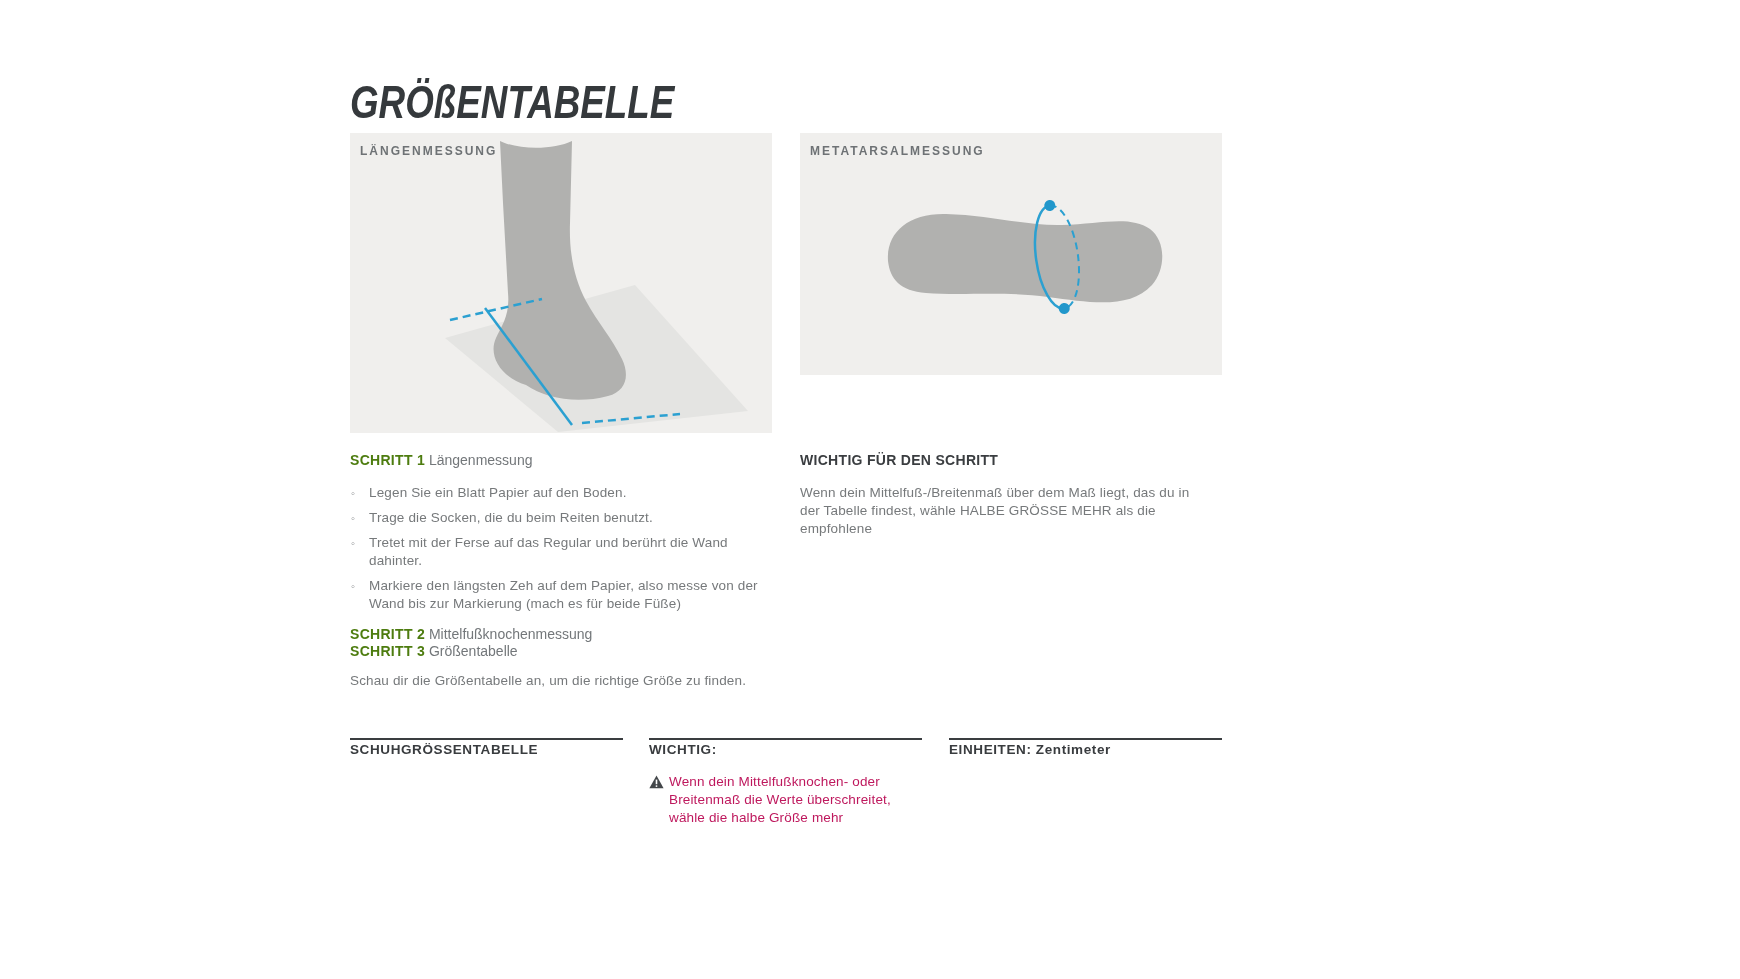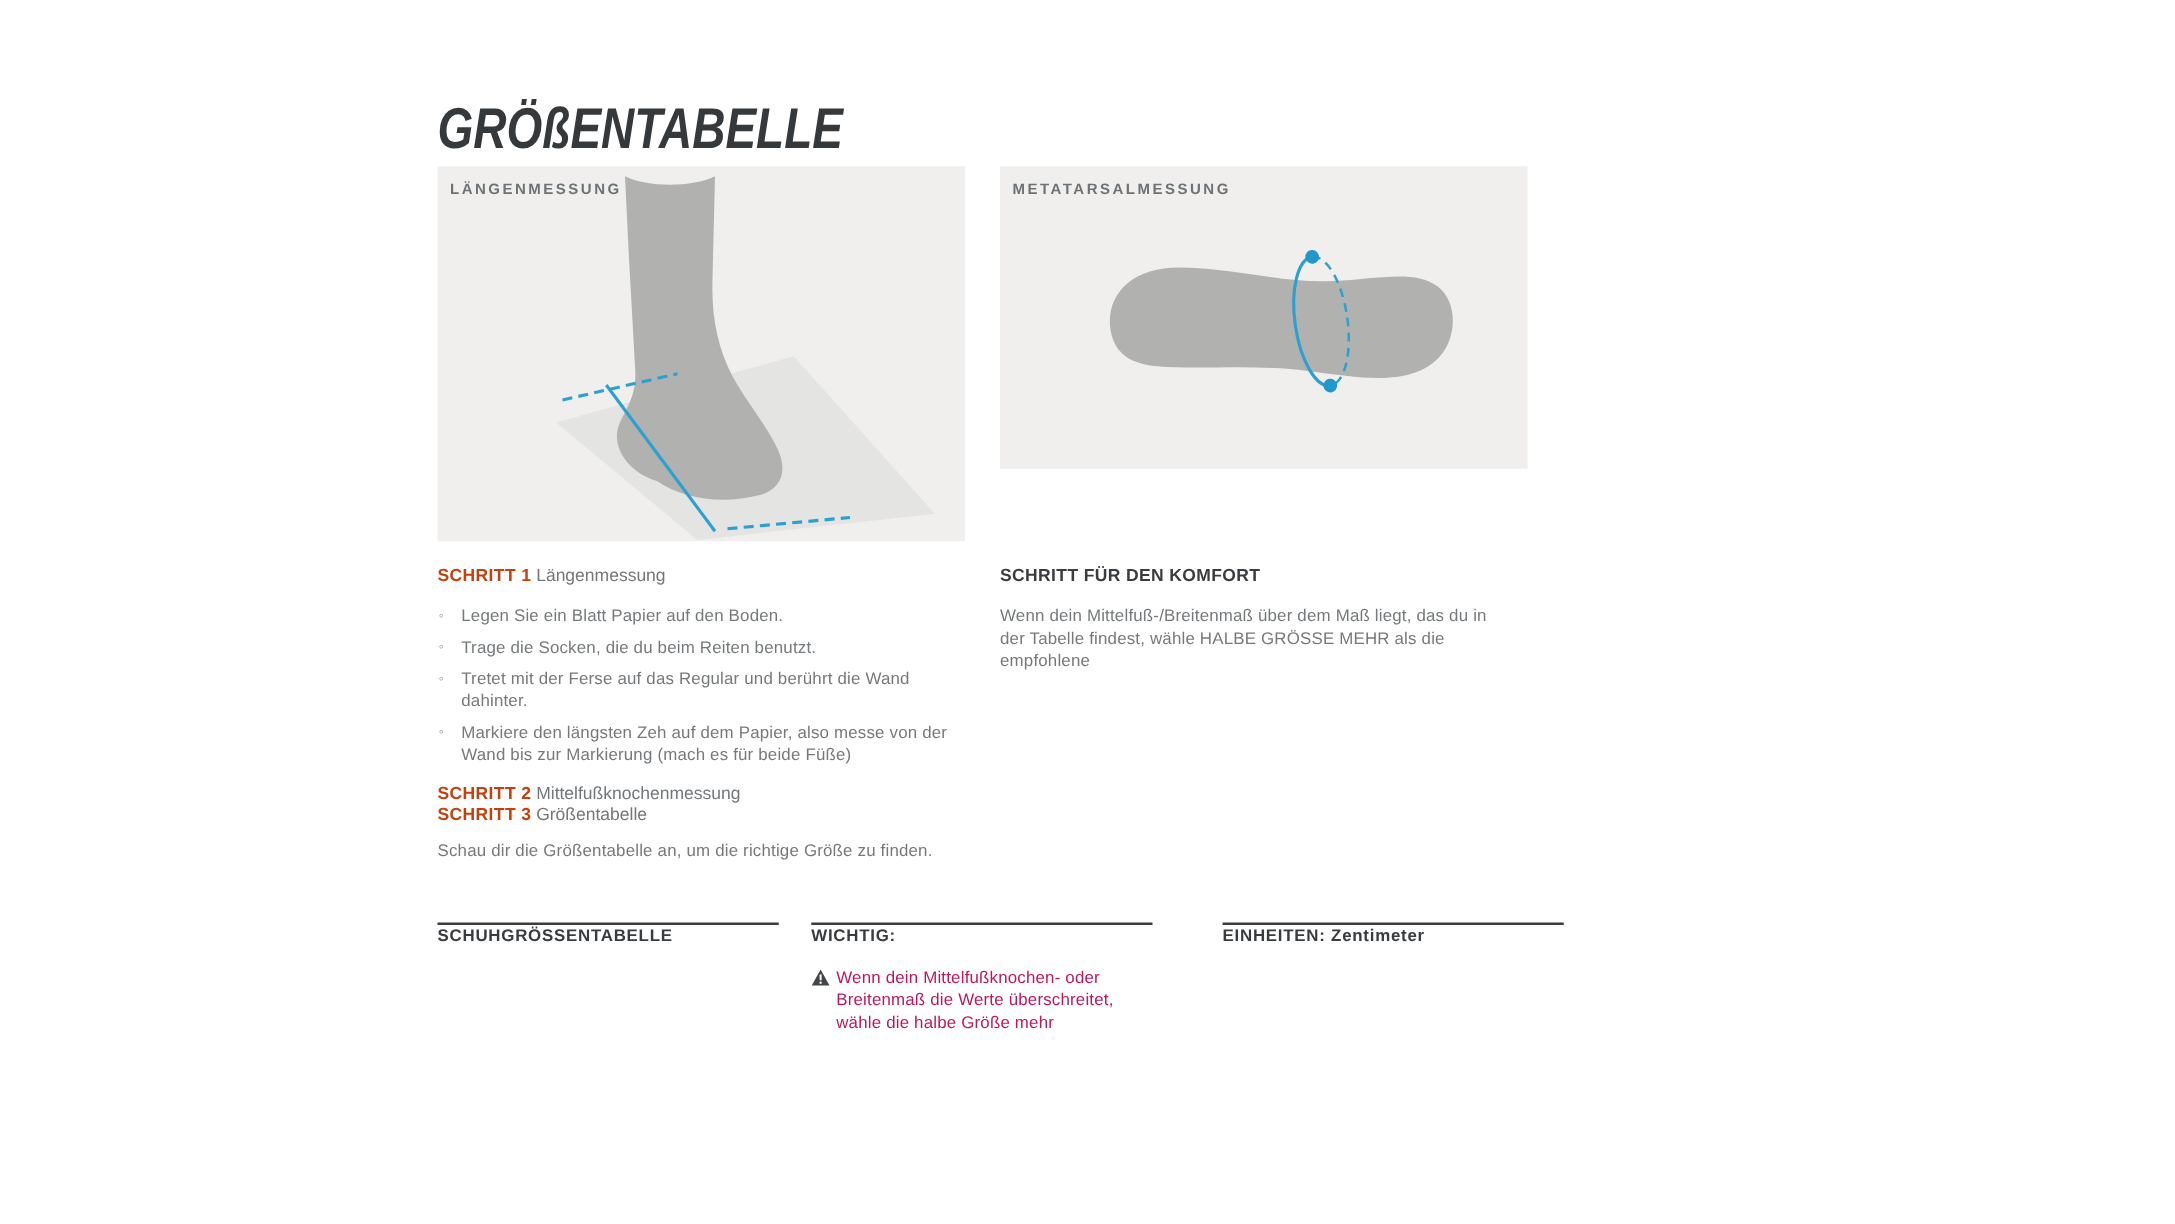--- a/index.html
+++ b/index.html
@@ -25,35 +25,35 @@
     position:absolute;left:10px;top:11px;
     font-size:12px;letter-spacing:2px;font-weight:600;color:#6e7275;
   }
   .panel svg{position:absolute;left:0;top:0;}
 
   
   .col-left{left:350px;top:452px;width:432px;}
   .col-right{left:800px;top:452px;width:400px;}
 
   .step-head{font-size:14px;line-height:17px;margin:0 0 0 0;}
-  .step-label{font-weight:bold;color:#c2410c;letter-spacing:0.3px;}
+  .step-label{font-weight:bold;color:#4d7c0f;letter-spacing:0.3px;}
   .step-title{color:#73777a;}
   .bullets{margin:15px 0 13px 0;}
   .bullet-row{display:flex;margin-bottom:7px;font-size:13.5px;line-height:18px;letter-spacing:0.15px;}
   .bullet-marker{width:18px;flex:0 0 18px;color:#8a8d8f;font-size:11px;line-height:18px;padding-left:1px;}
   .para{font-size:13.5px;line-height:18px;letter-spacing:0.15px;margin:12px 0 14px 0;}
 
   .comfort-head{font-size:14px;font-weight:bold;color:#3a3d40;letter-spacing:0.3px;margin:0;}
   .col-right .para{margin:16px 0 12px 0;}
 
   
   .footer-col{top:738px;width:273px;border-top:2px solid #3a3d40;padding-top:0;}
   .footer-col-1{left:350px;}
   .footer-col-2{left:649px;}
-  .footer-col-3{left:978px;}
+  .footer-col-3{left:949px;}
   .footer-head{font-size:13.5px;font-weight:bold;color:#393c3f;letter-spacing:0.6px;}
   .warning-row{display:flex;margin-top:15px;}
   .warning-icon{flex:0 0 20px;padding-top:2px;}
   .warning-text{font-size:13.5px;line-height:18px;color:#be185d;width:228px;letter-spacing:0.15px;}
 </style>
 </head>
 <body>
 
 <h1 class="abs page-title">GRÖßENTABELLE</h1>
 
@@ -132,21 +132,21 @@
   </p>
 
   <p class="step-head">
     <span class="step-label">SCHRITT 3</span>
     <span class="step-title">Größentabelle</span>
   </p>
   <p class="para">Schau dir die Größentabelle an, um die richtige Größe zu finden.</p>
 </div>
 
 <div class="abs col-right">
-  <p class="comfort-head">SCHRITT FÜR DEN KOMFORT</p>
+  <p class="comfort-head">WICHTIG FÜR DEN SCHRITT</p>
   <p class="para">Wenn dein Mittelfuß-/Breitenmaß über dem Maß liegt, das du in der Tabelle findest, wähle HALBE GRÖSSE MEHR als die empfohlene</p>
 </div>
 
 <div class="abs footer-col footer-col-1">
   <span class="footer-head">SCHUHGRÖSSENTABELLE</span>
 </div>
 
 <div class="abs footer-col footer-col-2">
   <span class="footer-head">WICHTIG:</span>
   <div class="warning-row">

